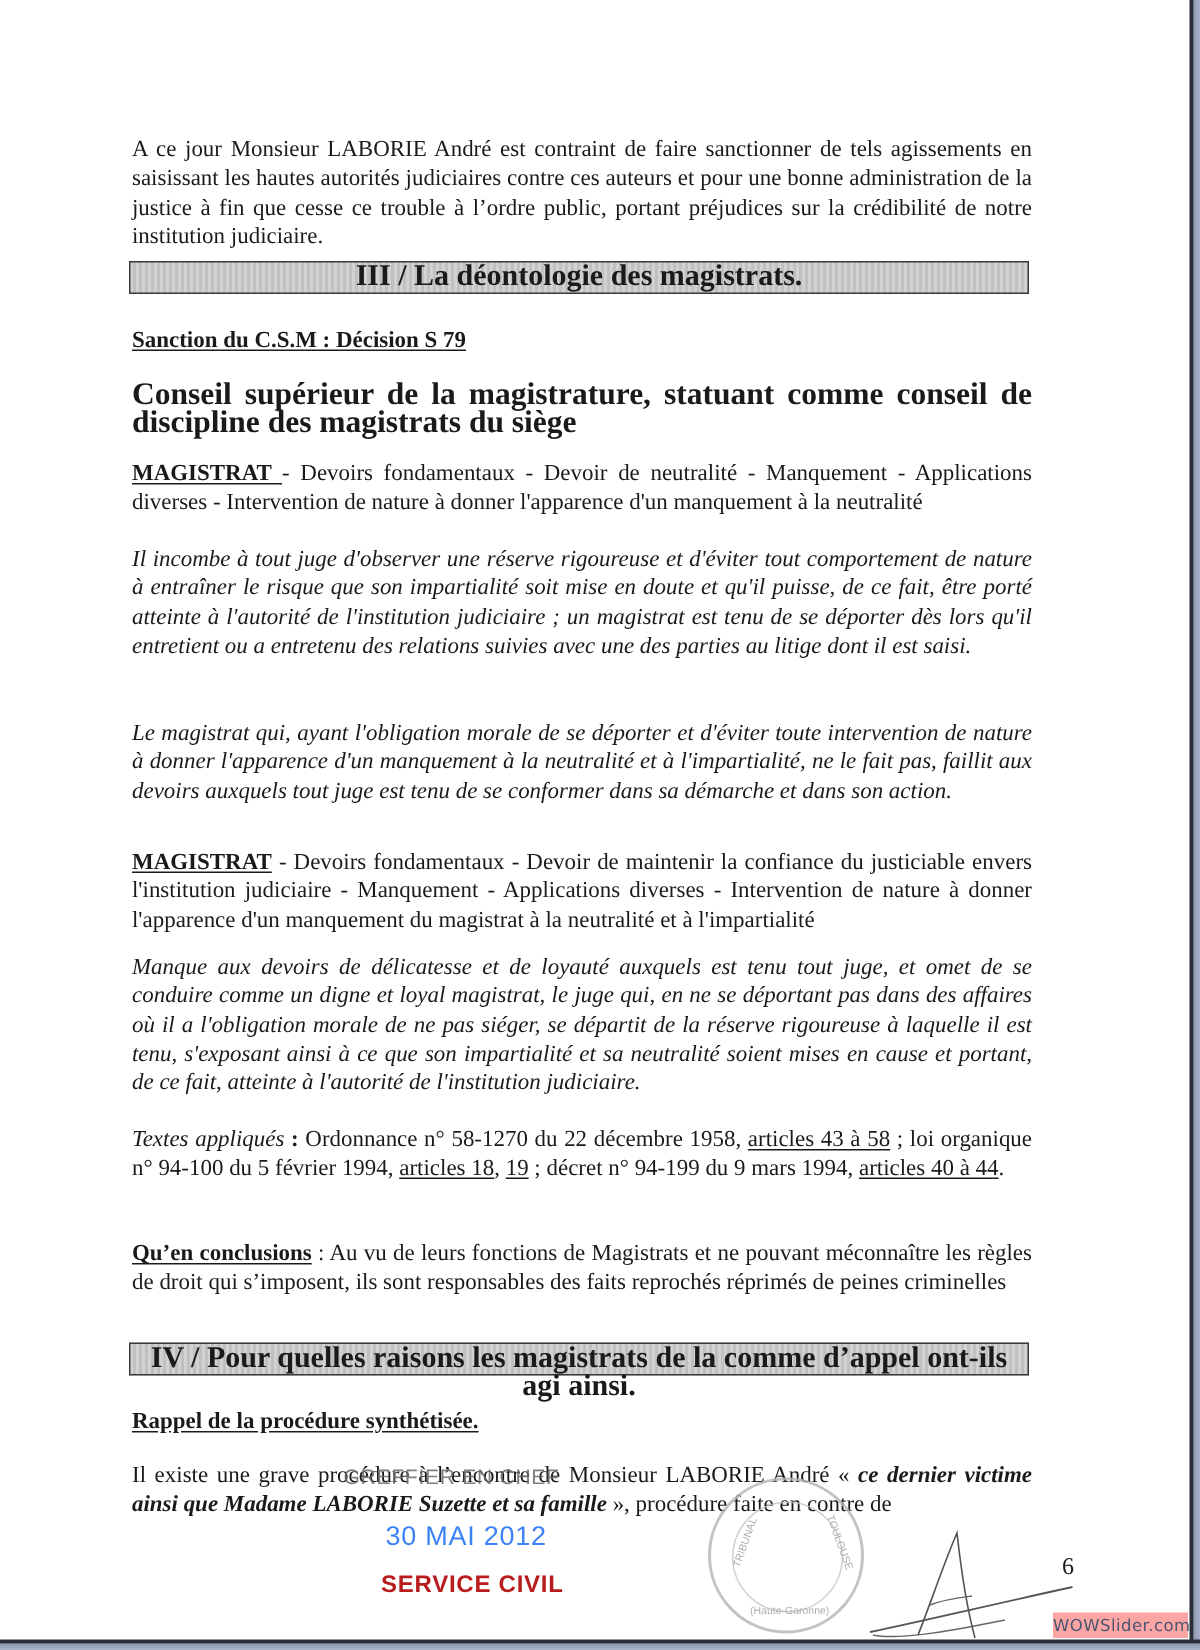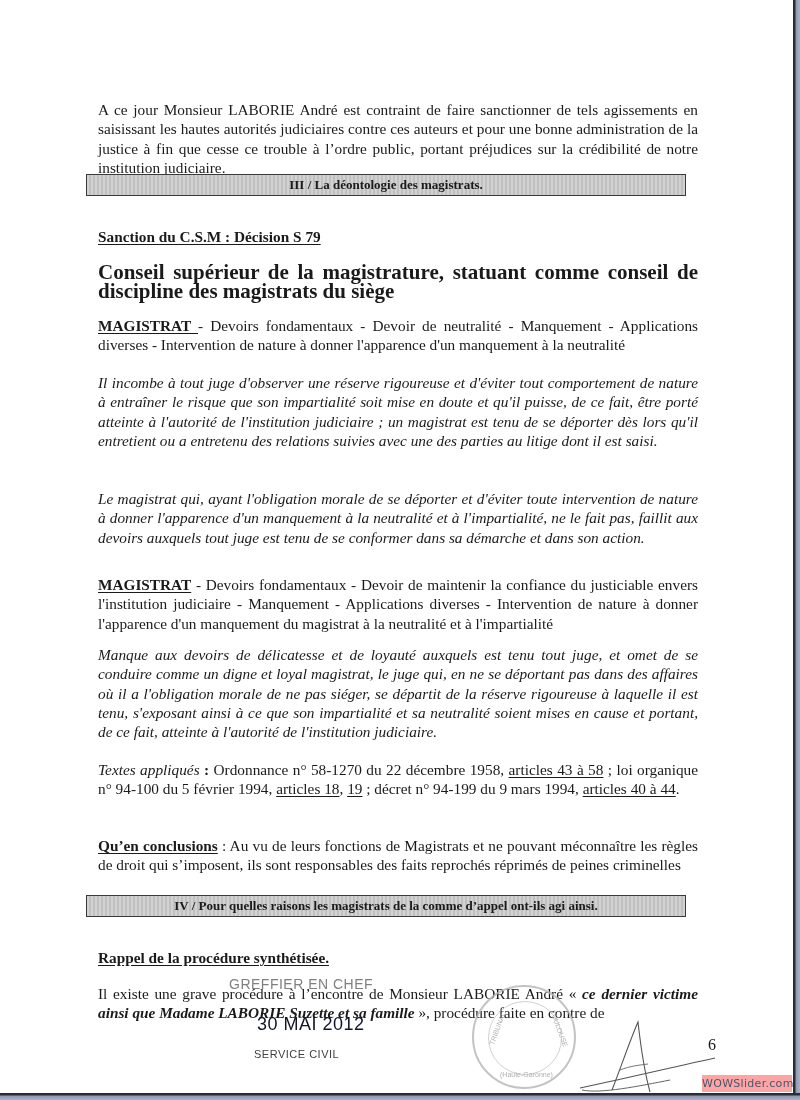--- a/index.html
+++ b/index.html
@@ -14,29 +14,29 @@
     background: linear-gradient(to right, #2a2d36 0, #2a2d36 2px, #8f9ab3 3px, #a8b2c8 7px);
   }
   .frame-bottom {
     position: absolute; left: 0; bottom: 0; width: 800px; height: 7px;
     background: linear-gradient(to bottom, #2a2d36 0, #2a2d36 2px, #8f9ab3 3px, #a8b2c8 7px);
   }
   .page {
     position: absolute; left: 86px; top: 88px; width: 600px;
     font-size: 15.3px; line-height: 19.3px;
   }
-  p { margin: 12px; text-align: justify; }
+  p { margin: 2px; text-align: justify; }
   .para { position: absolute; left: 0; width: 600px; }
   .heading-box {
     position: absolute; left: 0; width: 600px; height: 22px;
     border: 1.5px solid #3a3a3a;
     background: #c8c8c8;
     background-image: repeating-linear-gradient(90deg, rgba(255,255,255,0.18) 0 2px, rgba(0,0,0,0.04) 2px 4px);
     box-sizing: border-box;
-    text-align: center; font-weight: bold; font-size: 13px; line-height: 19px;
+    text-align: center; font-weight: bold; font-size: 20px; line-height: 19px;
   }
   .u { text-decoration: underline; text-underline-offset: 2px; }
   .b { font-weight: bold; }
   .i { font-style: italic; }
   .stamp-text {
     position: absolute; font-family: "Liberation Sans", "DejaVu Sans", sans-serif;
     color: #555; letter-spacing: 0.5px; text-align: right;
   }
   .seal {
     position: absolute; left: 472px; top: 985px; width: 104px; height: 104px;
@@ -98,22 +98,22 @@
   <div class="heading-box" style="top:807px;">IV / Pour quelles raisons les magistrats de la comme d’appel ont-ils agi ainsi.</div>
 
   <p class="para b u" style="top:848px;">Rappel de la procédure  synthétisée.</p>
 
   <p class="para" style="top:884px;">
     <span>Il existe une grave procédure à l’encontre de Monsieur LABORIE André « </span><span class="b i"> ce dernier victime ainsi que Madame LABORIE Suzette et sa famille</span><span> », procédure faite en contre de</span>
   </p>
 </div>
 
 <div class="stamp-text" style="left:229px; top:976px; font-size:14px; color:#6a6a6a; opacity:0.85;">GREFFIER EN CHEF</div>
-<div class="stamp-text" style="left:257px; top:1014px; font-size:18px; color:#0f172a;">30 MAI 2012</div>
-<div class="stamp-text" style="left:254px; top:1048px; font-size:11px; font-weight:normal; color:#404040;">SERVICE CIVIL</div>
+<div class="stamp-text" style="left:257px; top:1014px; font-size:18px; color:#3b82f6;">30 MAI 2012</div>
+<div class="stamp-text" style="left:254px; top:1048px; font-size:16px; font-weight:bold; color:#b91c1c;">SERVICE CIVIL</div>
 
 <div class="seal">
   <div class="seal-inner"></div>
   <span class="seal-label" style="left:6px; top:38px; transform:rotate(-70deg);">TRIBUNAL</span>
   <span class="seal-label" style="left:66px; top:38px; transform:rotate(70deg);">TOULOUSE</span>
   <span class="seal-label" style="left:26px; top:84px;">(Haute-Garonne)</span>
 </div>
 
 <svg class="signature" width="150" height="90" viewBox="0 0 150 90">
   <path d="M10 78 C40 72, 90 60, 145 48" stroke="#555" stroke-width="1.2" fill="none"></path>

